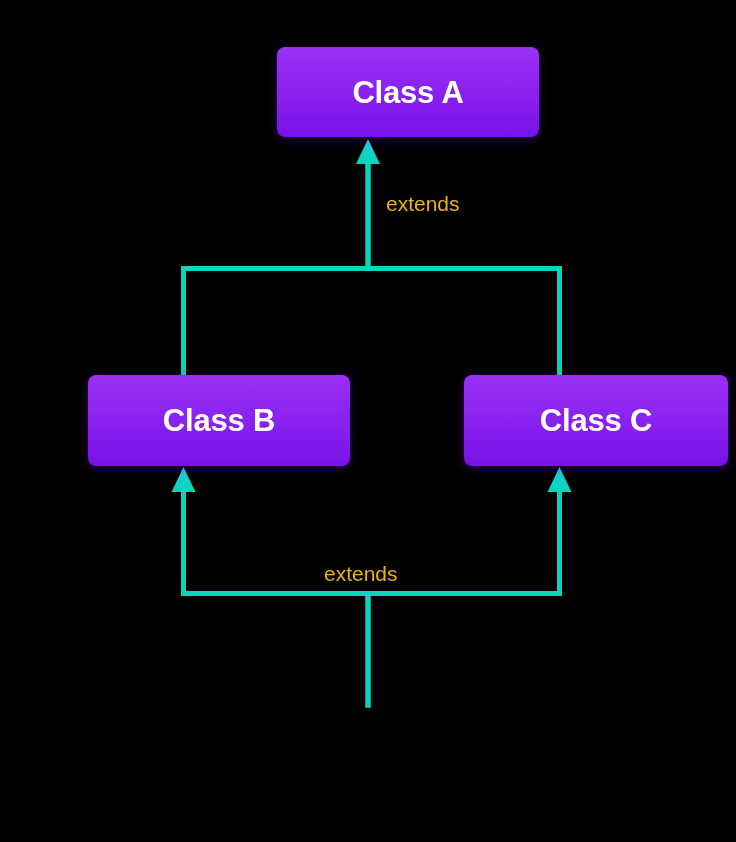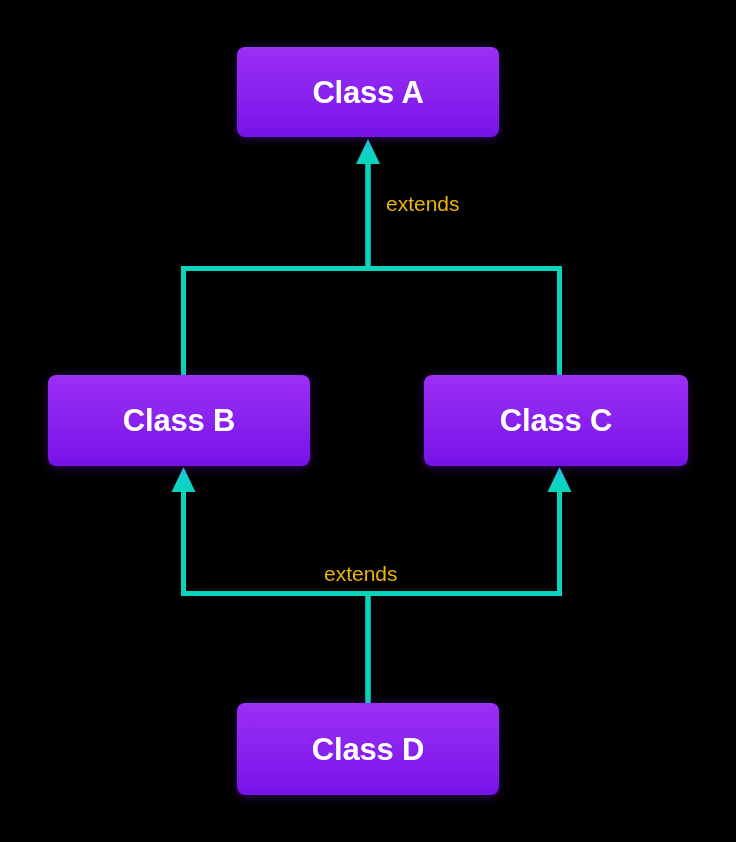--- a/index.html
+++ b/index.html
@@ -28,20 +28,21 @@
   }
   .node {
     position: absolute;
     display: flex;
     align-items: center;
     justify-content: center;
     border-radius: 8px;
     background: linear-gradient(180deg, #9b30f5 0%, #8a22ef 50%, #7712e8 100%);
     box-shadow: 0 2px 10px rgba(123, 20, 232, 0.35);
     box-sizing: border-box;
+    margin-left: 40px;
   }
   .node-label {
     color: #ffffff;
     font-size: 31px;
     font-weight: bold;
     letter-spacing: -0.2px;
     line-height: 1;
     white-space: nowrap;
   }
   .edge-label {
@@ -106,21 +107,18 @@
   </div>
 
   <div class="node node-b">
     <span class="node-label">Class B</span>
   </div>
 
   <div class="node node-c">
     <span class="node-label">Class C</span>
   </div>
 
-  <div class="node node-d">
-    <span class="node-label">Class D</span>
-  </div>
 
   <div class="edge-label label-upper">extends</div>
 
   <div class="edge-label label-lower">extends</div>
 
 </div>
 
 </body></html>

